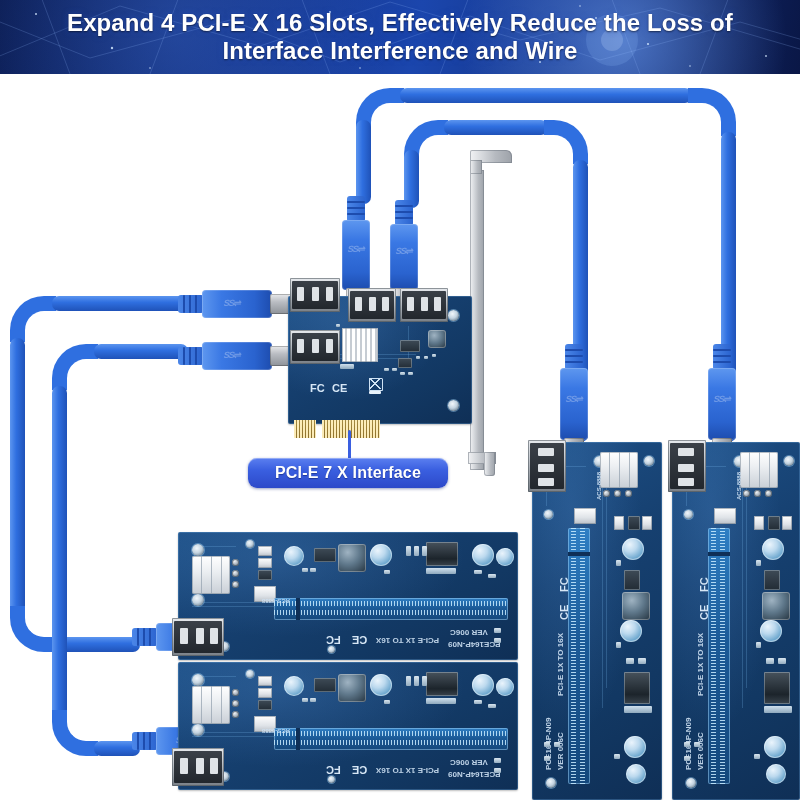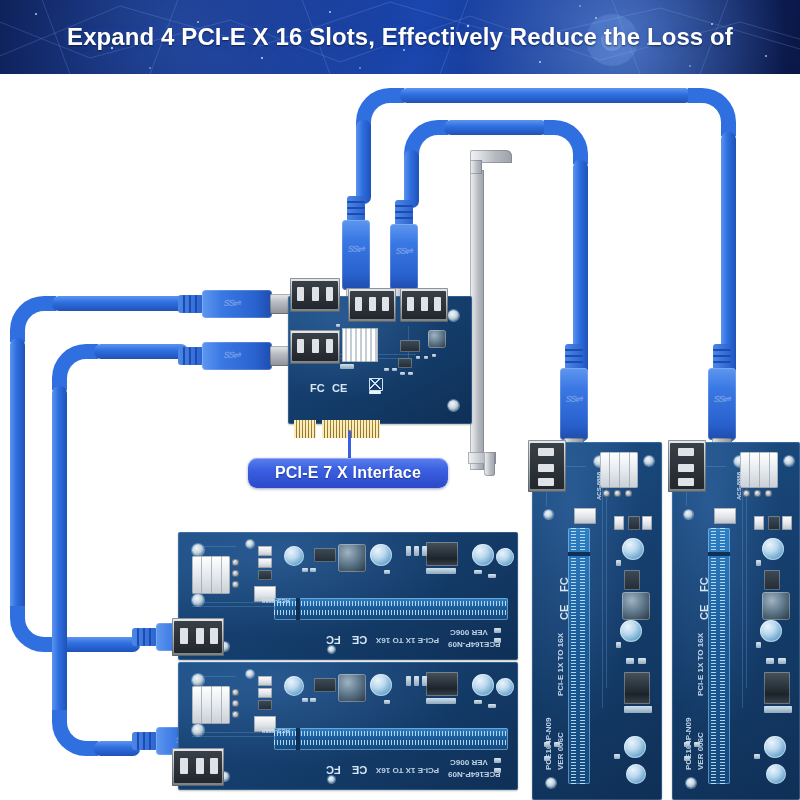--- a/index.html
+++ b/index.html
@@ -165,20 +165,21 @@
         <circle cx="150" cy="68" r="0.8"></circle>
           <circle cx="360" cy="68" r="0.8"></circle>
         <circle cx="580" cy="6" r="0.8"></circle>
           <circle cx="690" cy="66" r="0.8"></circle>
       </g>
       <circle cx="612" cy="40" r="26" fill="rgba(150,195,255,.18)"></circle>
       <circle cx="612" cy="40" r="11" fill="rgba(200,225,255,.22)"></circle>
     </svg>
     <div class="banner-title">
       <span class="l1">Expand 4 PCI-E X 16 Slots, Effectively Reduce the Loss of</span>
+      <span class="l2">Interface Interference and Wire</span>
     </div>
   </div>
 
   <div class="cbend tl" style="left:356px;top:88px;width:48px;height:48px;"></div>
   <div class="cable h" style="left:400px;top:88px;width:292px;"></div>
   <div class="cbend tr" style="left:688px;top:88px;width:48px;height:48px;"></div>
   <div class="cable v" style="left:721px;top:132px;height:310px;"></div>
 
   <div class="cbend tl" style="left:404px;top:120px;width:44px;height:44px;"></div>
   <div class="cable h" style="left:444px;top:120px;width:104px;"></div>

